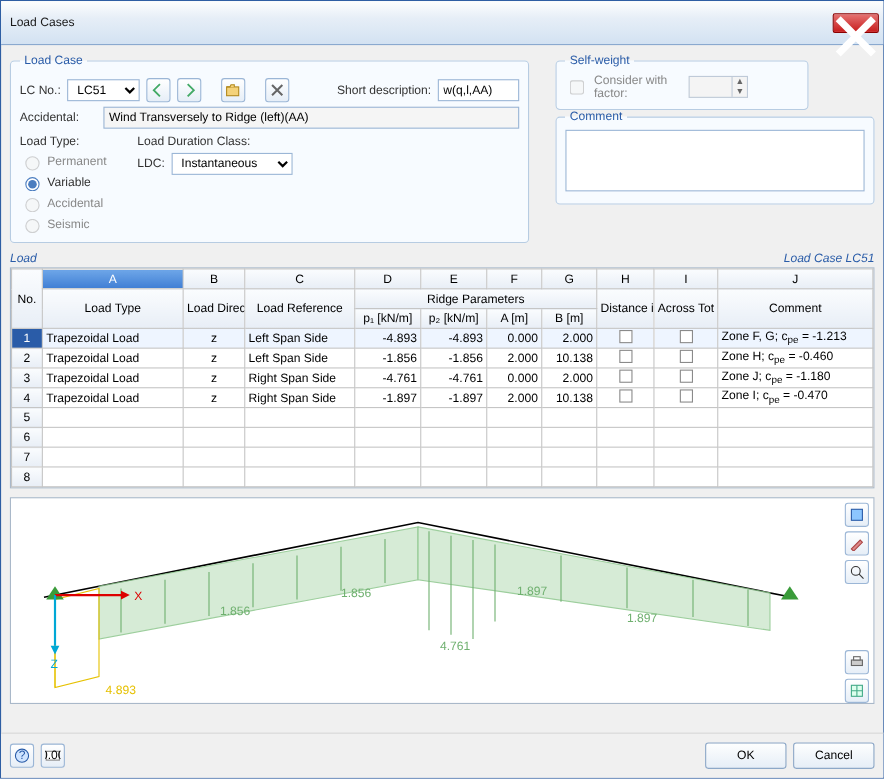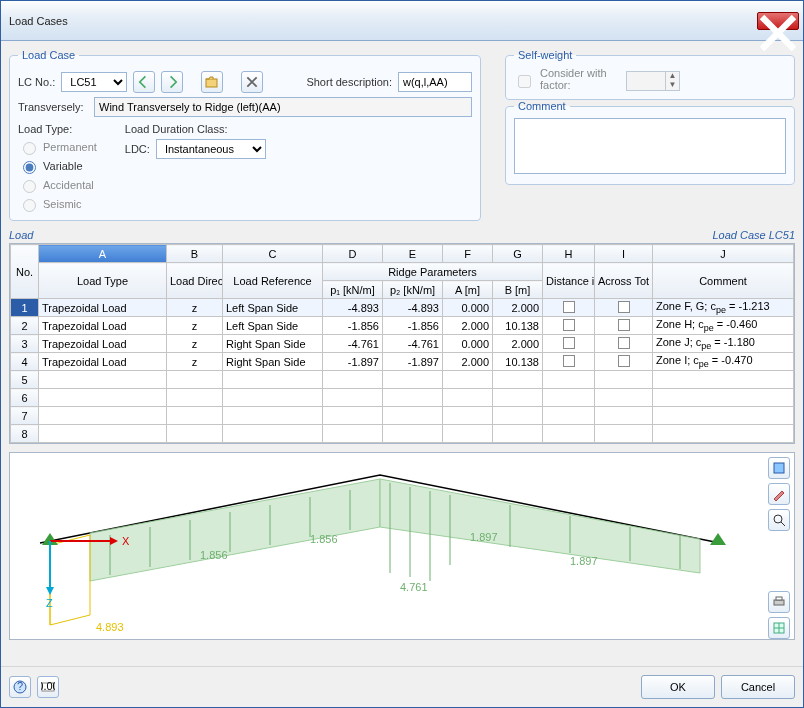--- a/index.html
+++ b/index.html
@@ -6,21 +6,21 @@
   body { margin: 0; background: #fff; }
   .window { width: 804px; height: 708px; border: 1px solid #2e5ea3; background: #f0f0f0; position: relative; }
   .titlebar { height: 40px; background: linear-gradient(#fdfefe, #e6eef7 40%, #d3e2f2); display: flex; align-items: center; padding: 0 4px; border-bottom: 1px solid #8aa9cf; }
   .titlebar .title { flex: 1; color: #1a1a1a; padding-left: 4px; }
   .close-btn { width: 42px; height: 18px; background: linear-gradient(#e57373,#c71c1c); border: 1px solid #8b0000; border-radius: 2px; color: #fff; text-align: center; line-height: 14px; font-weight: bold; cursor: pointer; }
   .body { padding: 8px; }
   .row { display: flex; gap: 24px; }
   fieldset.panel { border: 1px solid #b7cce2; border-radius: 4px; padding: 6px 8px 8px 8px; margin: 0; background: #f7fbff; position: relative; }
   fieldset.panel > legend { color: #2a5ca8; padding: 0 4px; font-size: 11px; }
   .lc-panel { flex: 1 1 auto; }
-  .sw-panel { width: 290px; }
+  .sw-panel { width: 230px; }
   .cm-panel { width: 290px; margin-top: 6px; }
   .field-row { display: flex; align-items: center; gap: 6px; margin: 4px 0; }
   .label { color: #333; }
   select.combo, input.txt { border: 1px solid #9bb6d6; background: #fff; height: 20px; padding: 1px 4px; }
   select.combo { height: 20px; }
   .icon-btn { width: 22px; height: 22px; border: 1px solid #9bb6d6; background: linear-gradient(#fff,#e6eef7); border-radius: 3px; display: inline-flex; align-items: center; justify-content: center; cursor: pointer; }
   .icon-btn svg { width: 14px; height: 14px; }
   .spacer { flex: 1; }
   .radio-col { display: flex; flex-direction: column; gap: 3px; }
   .radio-opt { display: flex; align-items: center; gap: 4px; color: #888; }
@@ -40,21 +40,21 @@
   table.grid td.ctr { text-align: center; }
   table.grid tr.sel td { background: #eef5ff; }
   .chk { display:inline-block; width:12px; height:12px; border:1px solid #8a8a8a; background:#fff; }
   .preview { margin-top: 8px; border: 1px solid #a9b8c9; background: #fff; height: 188px; position: relative; }
   .tool-col { position: absolute; right: 4px; top: 4px; display: flex; flex-direction: column; gap: 4px; }
   .tool-col .gap { height: 52px; }
   .footer { position: absolute; left:0; right:0; bottom:0; padding: 8px; display: flex; align-items: center; gap: 6px; border-top: 1px solid #d6d6d6; background: #f0f0f0; }
   .footer .spacer { flex: 1; }
   .btn { min-width: 74px; height: 24px; border: 1px solid #8da8c8; background: linear-gradient(#fdfefe,#e6eef7); border-radius: 3px; cursor: pointer; }
   textarea.comment { width: 100%; height: 56px; border: 1px solid #9bb6d6; resize: none; background:#fff; }
-  .sw-check { display:flex; align-items:flex-end; gap:6px; color:#888; }
+  .sw-check { display:flex; align-items:center; gap:6px; color:#888; }
   .spinner { width: 54px; height: 20px; border:1px solid #bfcad8; background:#f4f4f4; display:inline-flex; align-items:center; justify-content:flex-end; }
   .spinner .arrows { width:14px; display:flex; flex-direction:column; }
   .spinner .arrows span { height:9px; text-align:center; font-size:8px; line-height:8px; color:#666; border-left:1px solid #bfcad8;}
   .sup { font-size:9px; vertical-align: sub; }
 </style>
 </head>
 <body>
 
 <div class="window">
   <div class="titlebar">
@@ -93,21 +93,21 @@
           <div class="icon-btn">
               <svg viewBox="0 0 12 12">
                 <path d="M2 2 L10 10 M10 2 L2 10" stroke="#666" stroke-width="1.6"></path>
               </svg>
             </div>
           <div class="spacer"></div>
           <span class="label">Short description:</span>
           <input class="txt" style="width: 74px;" value="w(q,l,AA)">
         </div>
         <div class="field-row">
-          <span class="label" style="width:70px">Transversely:</span>
+          <span class="label" style="width:70px">Accidental:</span>
           <input class="txt" style="flex: 1 1 0%; background: rgb(245, 245, 245);" readonly="" value="Wind Transversely to Ridge (left)(AA)">
         </div>
         <div class="col-block">
           <div>
             <div class="label" style="margin-bottom:4px">Load Type:</div>
             <div class="radio-col">
               <label class="radio-opt">
                   <input type="radio" name="lt" disabled="" style="">
                   <span>Permanent</span>
                 </label>

